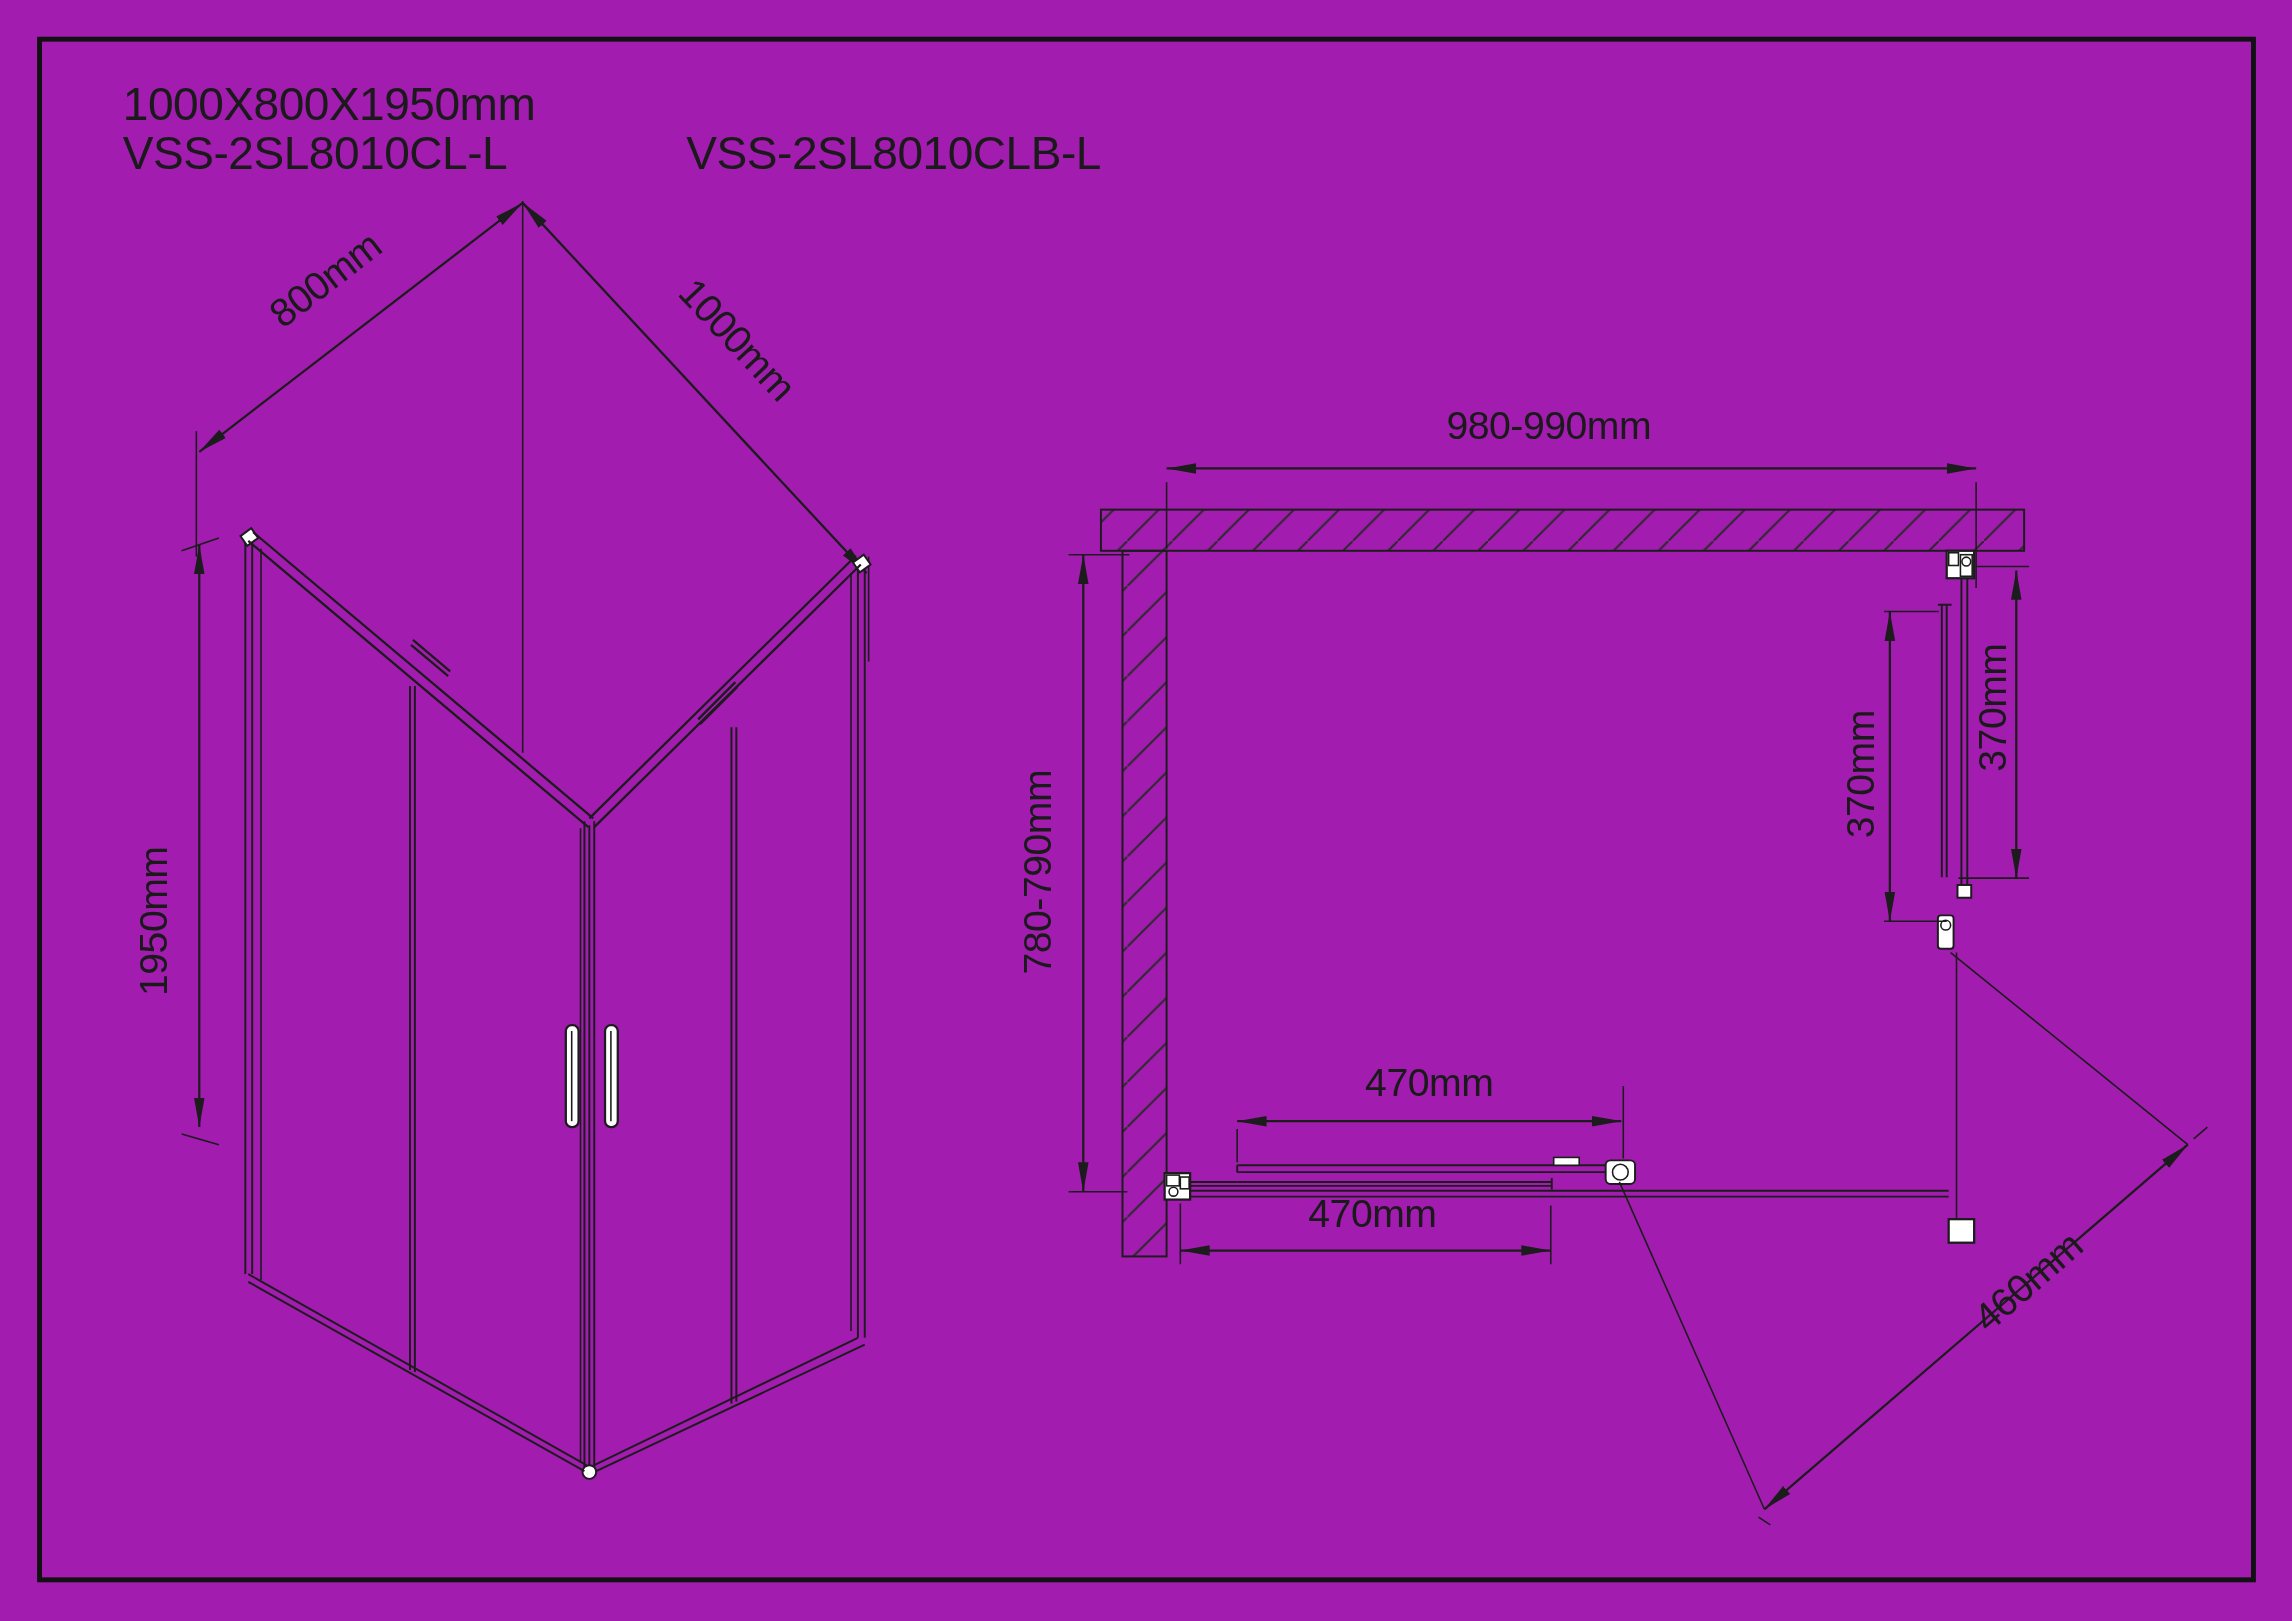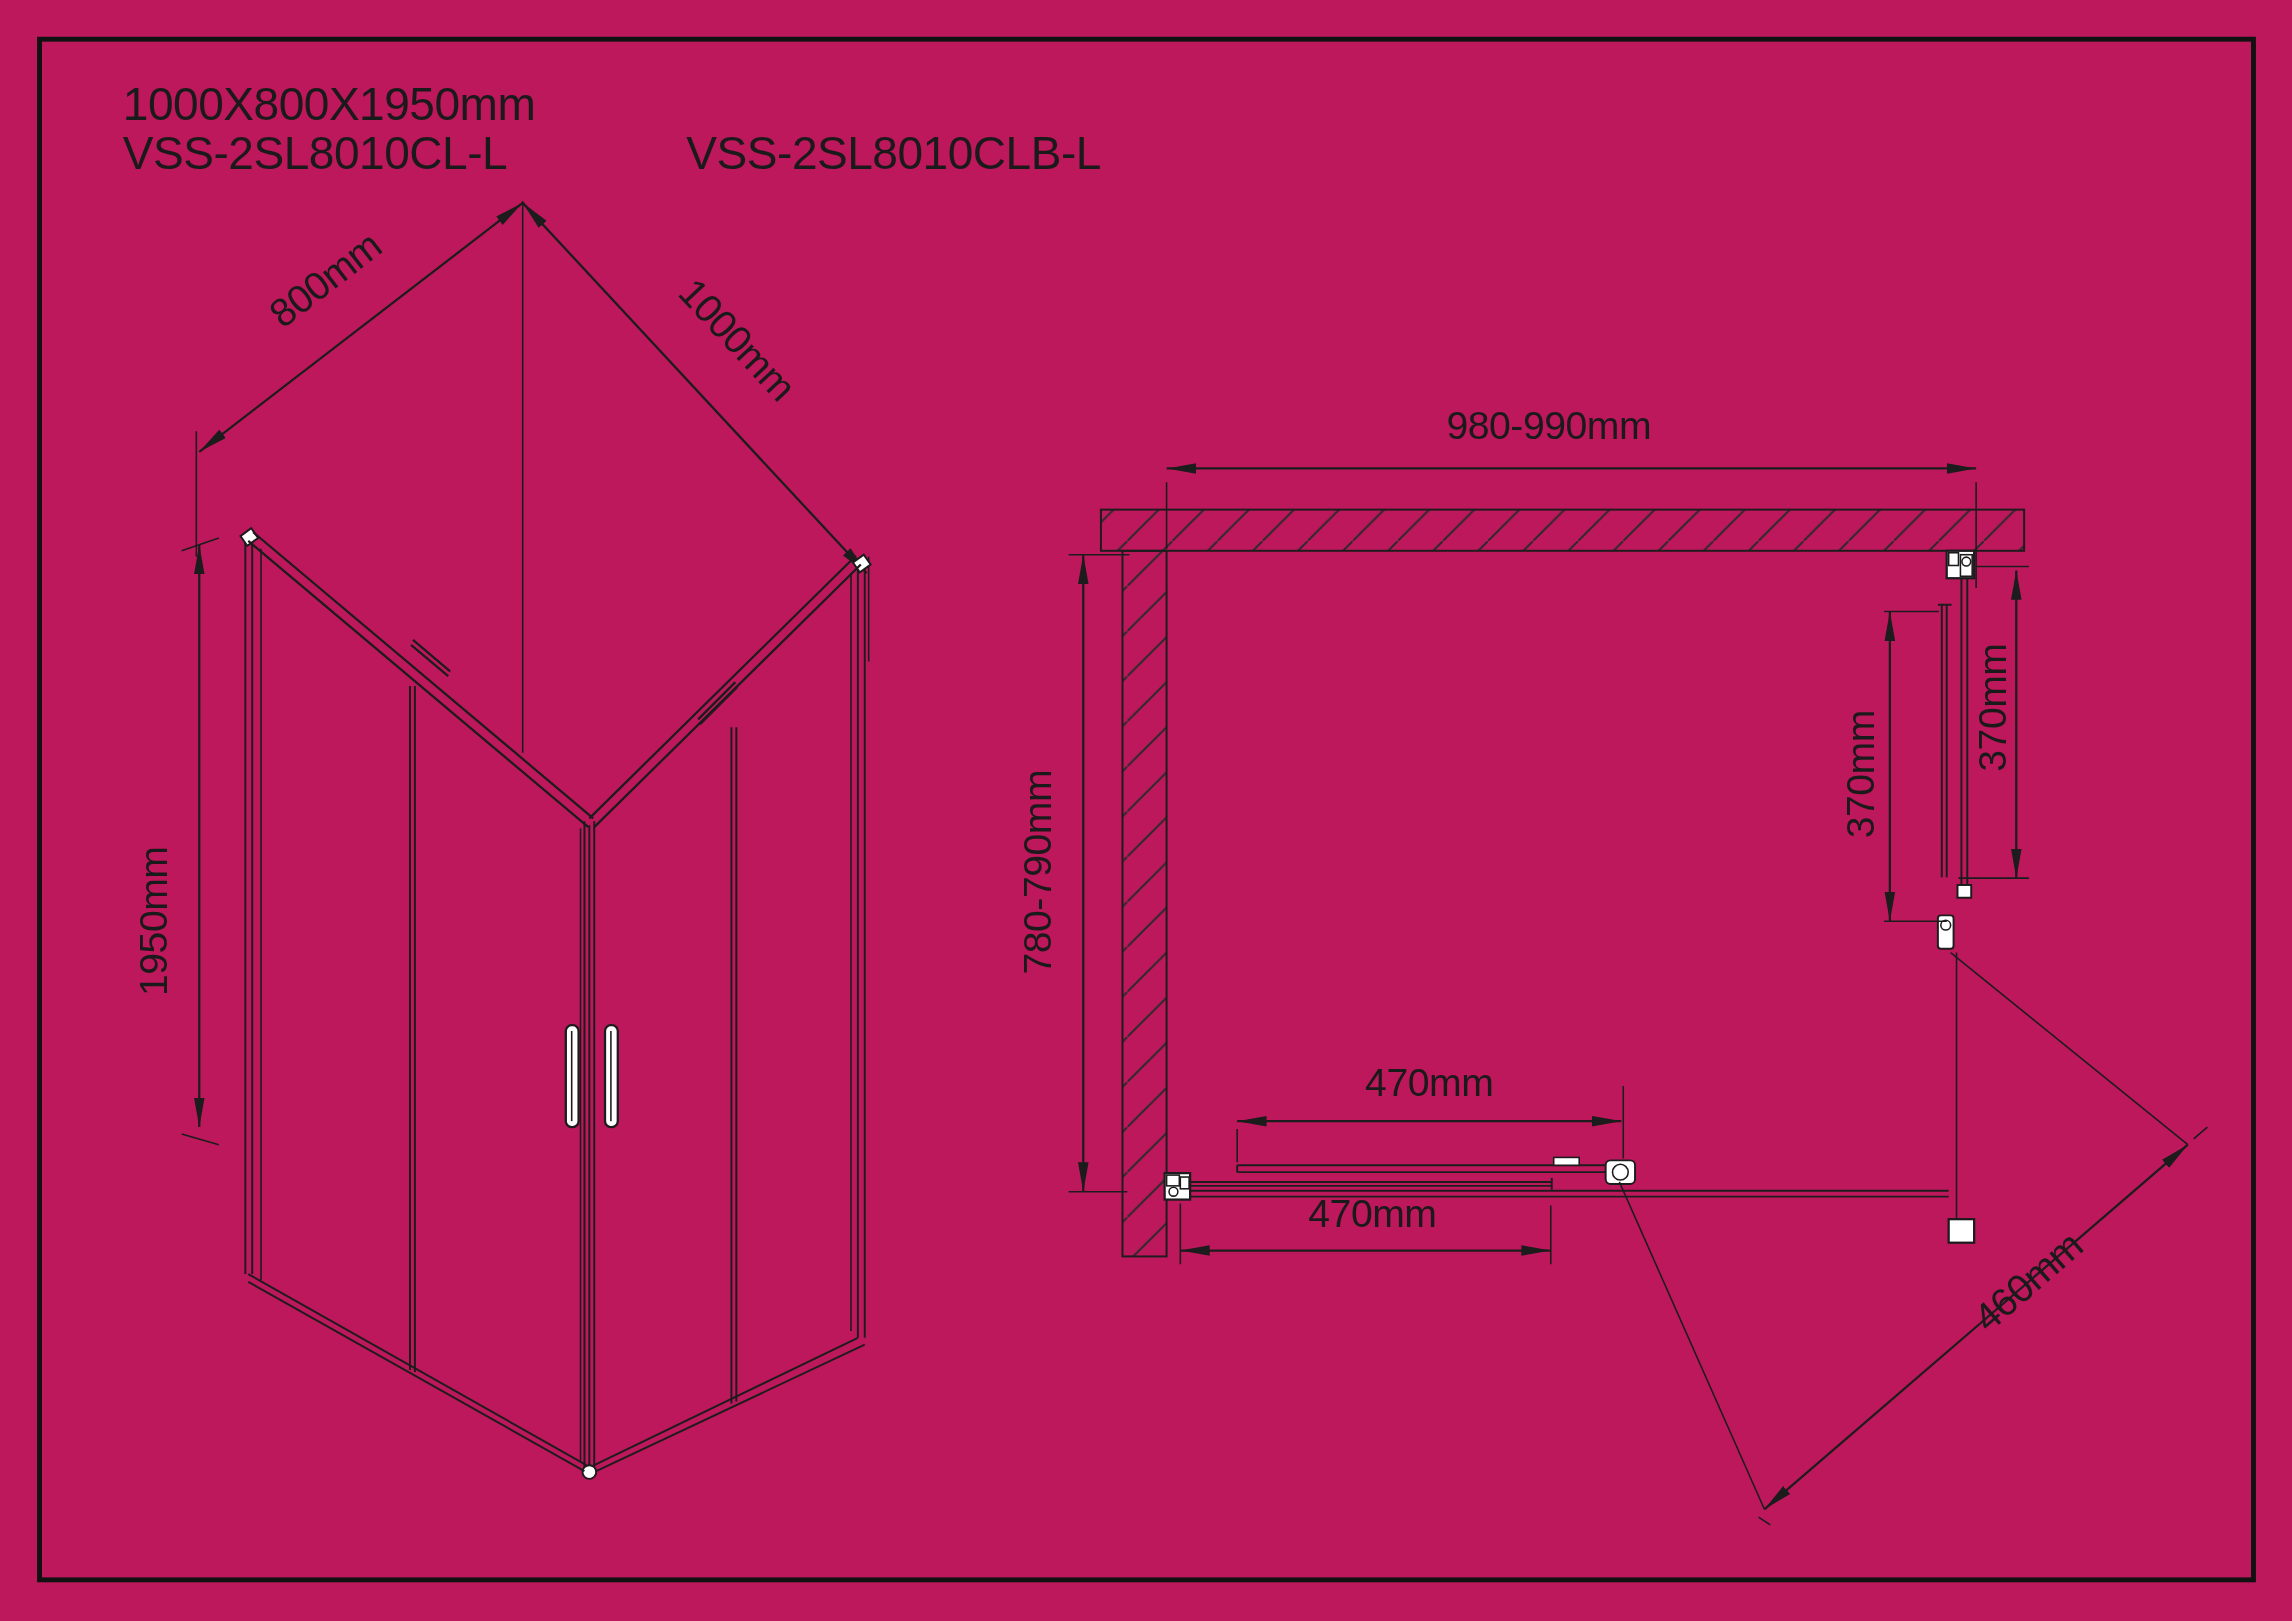--- a/index.html
+++ b/index.html
@@ -1,16 +1,16 @@
 <!DOCTYPE html>
 <html><head>
 <meta charset="utf-8">
 <style>
   html,body{margin:0;padding:0;background:#ffffff;}
-  .page{width:2293px;height:1621px;position:relative;background:#be185d;overflow:hidden;}
+  .page{width:2293px;height:1621px;position:relative;background:#a21caf;overflow:hidden;}
   svg{display:block;}
   svg text{
     font-family:"Liberation Sans", sans-serif;
     fill:#1a1a1a;
     letter-spacing:-0.5px;
   }
   .title-text{font-size:47px;}
   .dim-text{font-size:40px;}
   .ln{stroke:#1c1c1c;fill:none;}
   .w2{stroke-width:2px;}

